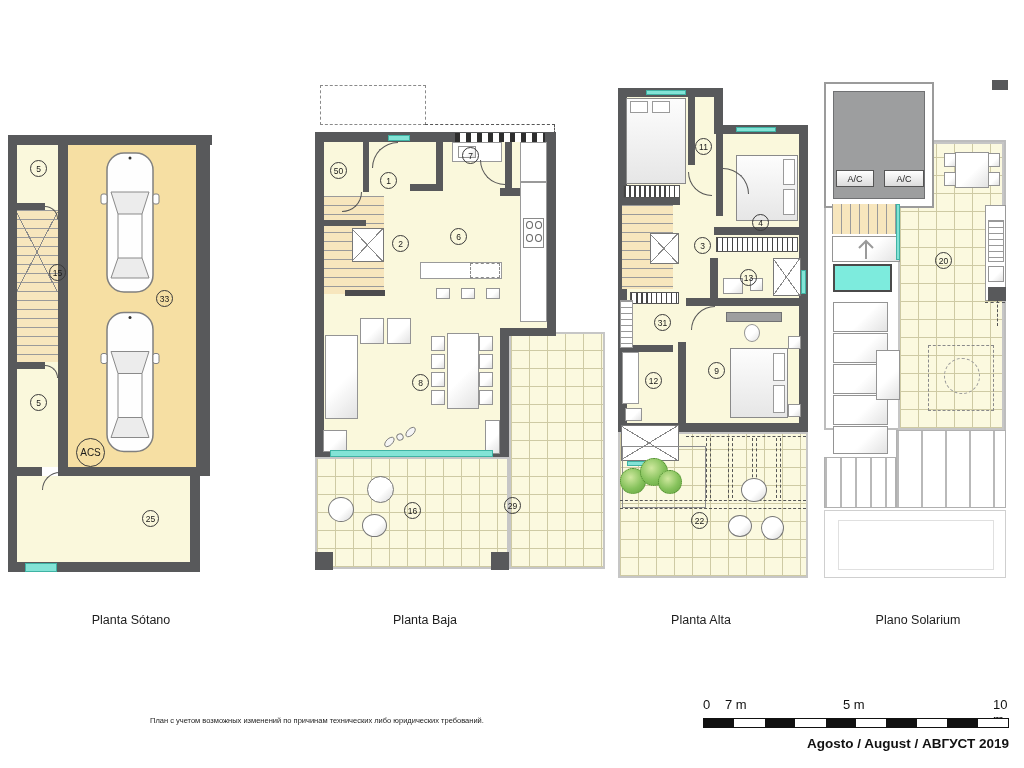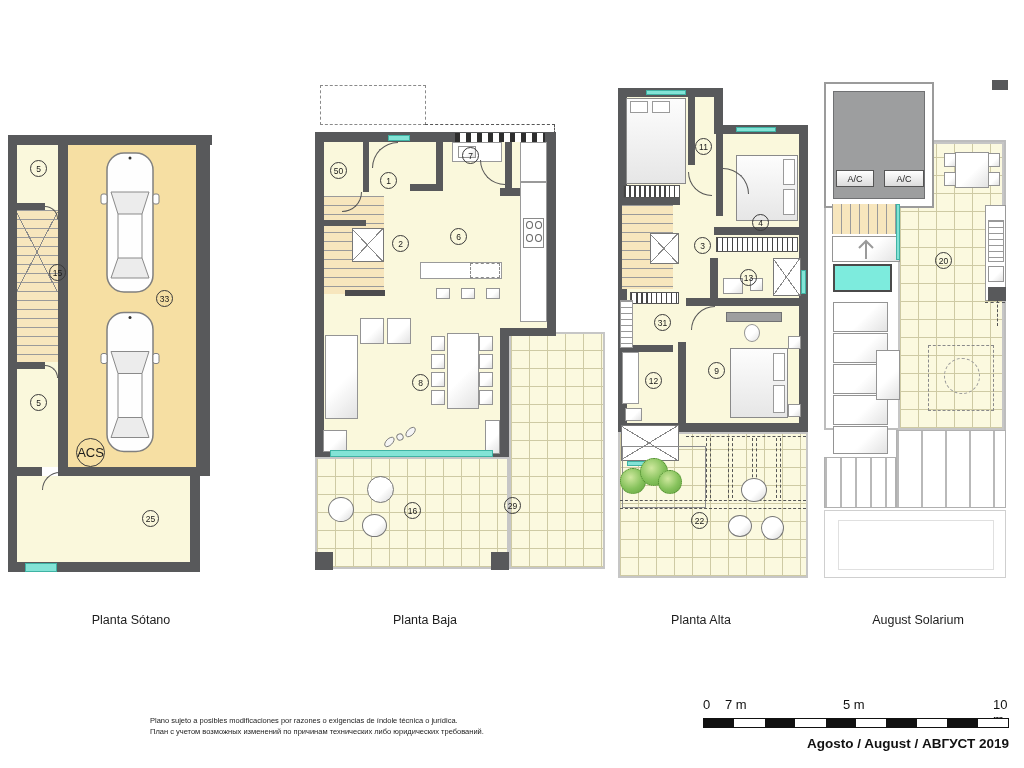--- a/index.html
+++ b/index.html
@@ -51,21 +51,21 @@
     background:repeating-linear-gradient(90deg,#b9b9b9 0 2px,#ffffff 2px 24px)}
   .slats2{position:absolute;border:1px solid #b0b0b0;
     background:repeating-linear-gradient(90deg,#b9b9b9 0 2px,#ffffff 2px 15px)}
   .arc{position:absolute;background:transparent}
   .arc.tl{border-top:1px solid #555;border-left:1px solid #555;border-top-left-radius:100%}
   .arc.tr{border-top:1px solid #555;border-right:1px solid #555;border-top-right-radius:100%}
   .arc.bl{border-bottom:1px solid #555;border-left:1px solid #555;border-bottom-left-radius:100%}
   .arc.br{border-bottom:1px solid #555;border-right:1px solid #555;border-bottom-right-radius:100%}
   .num{position:absolute;width:17px;height:17px;border:1px solid #3a3a3a;border-radius:50%;
        display:flex;align-items:center;justify-content:center;font-size:8.5px;color:#1a1a1a;z-index:6;background:transparent}
-  .num.big{width:29px;height:29px;font-size:13px}
+  .num.big{width:29px;height:29px;font-size:10px}
   .plabel{position:absolute;font-size:12.5px;color:#1c1c1c;text-align:center;width:130px}
   .acbox{position:absolute;background:linear-gradient(180deg,#fff,#dcdcdc);border:1.5px solid #555;
          display:flex;align-items:center;justify-content:center;font-size:9px;color:#222}
   .burners{position:absolute;display:grid;grid-template-columns:1fr 1fr;gap:2px;padding:2px;
            background:#fff;border:1px solid #8a8a8a}
   .burner{width:7px;height:8px;border:1px solid #666;border-radius:50%;background:#fff}
   .media{position:absolute;background:#4c4c4e}
   .scalebar{position:absolute;left:703px;top:697px;width:306px;height:58px;font-size:13px;color:#111}
   .sb-lab{position:absolute;top:0}
   .sb-bar{position:absolute;top:21px;left:0;width:306px;height:10px;border:1px solid #111;display:flex}
@@ -354,21 +354,21 @@
     <div class="slats2" style="left:824px;top:457px;width:72px;height:51px"></div>
     <div class="loutline" style="left:824px;top:510px;width:182px;height:68px"></div>
     <div class="loutline" style="left:838px;top:520px;width:156px;height:50px;border-color:#e0e0e0"></div>
 
     <div class="num" style="left:935px;top:252px">20</div>
   </div>
 
   <div class="plabel" style="left:66px;top:613px">Planta Sótano</div>
   <div class="plabel" style="left:360px;top:613px">Planta Baja</div>
   <div class="plabel" style="left:636px;top:613px">Planta Alta</div>
-  <div class="plabel" style="left:853px;top:613px">August Solarium</div>
+  <div class="plabel" style="left:853px;top:613px">Plano Solarium</div>
 
   <div class="scalebar">
     <span class="sb-lab" style="left:0">0</span>
     <span class="sb-lab" style="left:22px">7 m</span>
     <span class="sb-lab" style="left:140px">5 m</span>
     <span class="sb-lab" style="left:290px">10 m</span>
     <div class="sb-bar">
       <div class="sb-seg b"></div>
       <div class="sb-seg w"></div>
       <div class="sb-seg b"></div>
@@ -377,17 +377,16 @@
       <div class="sb-seg w"></div>
       <div class="sb-seg b"></div>
       <div class="sb-seg w"></div>
       <div class="sb-seg b"></div>
       <div class="sb-seg w"></div>
     </div>
   </div>
   <div class="dateline">Agosto / August / АВГУСТ 2019</div>
 
   <div class="disclaimer">
-    <div>Plano sujeto a posibles modificaciones por razones o exigencias de índole técnica o jurídica.</div>
     <div>План с учетом возможных изменений по причинам технических либо юридических требований.</div>
   </div>
 
 </div>
 
 </body></html>

